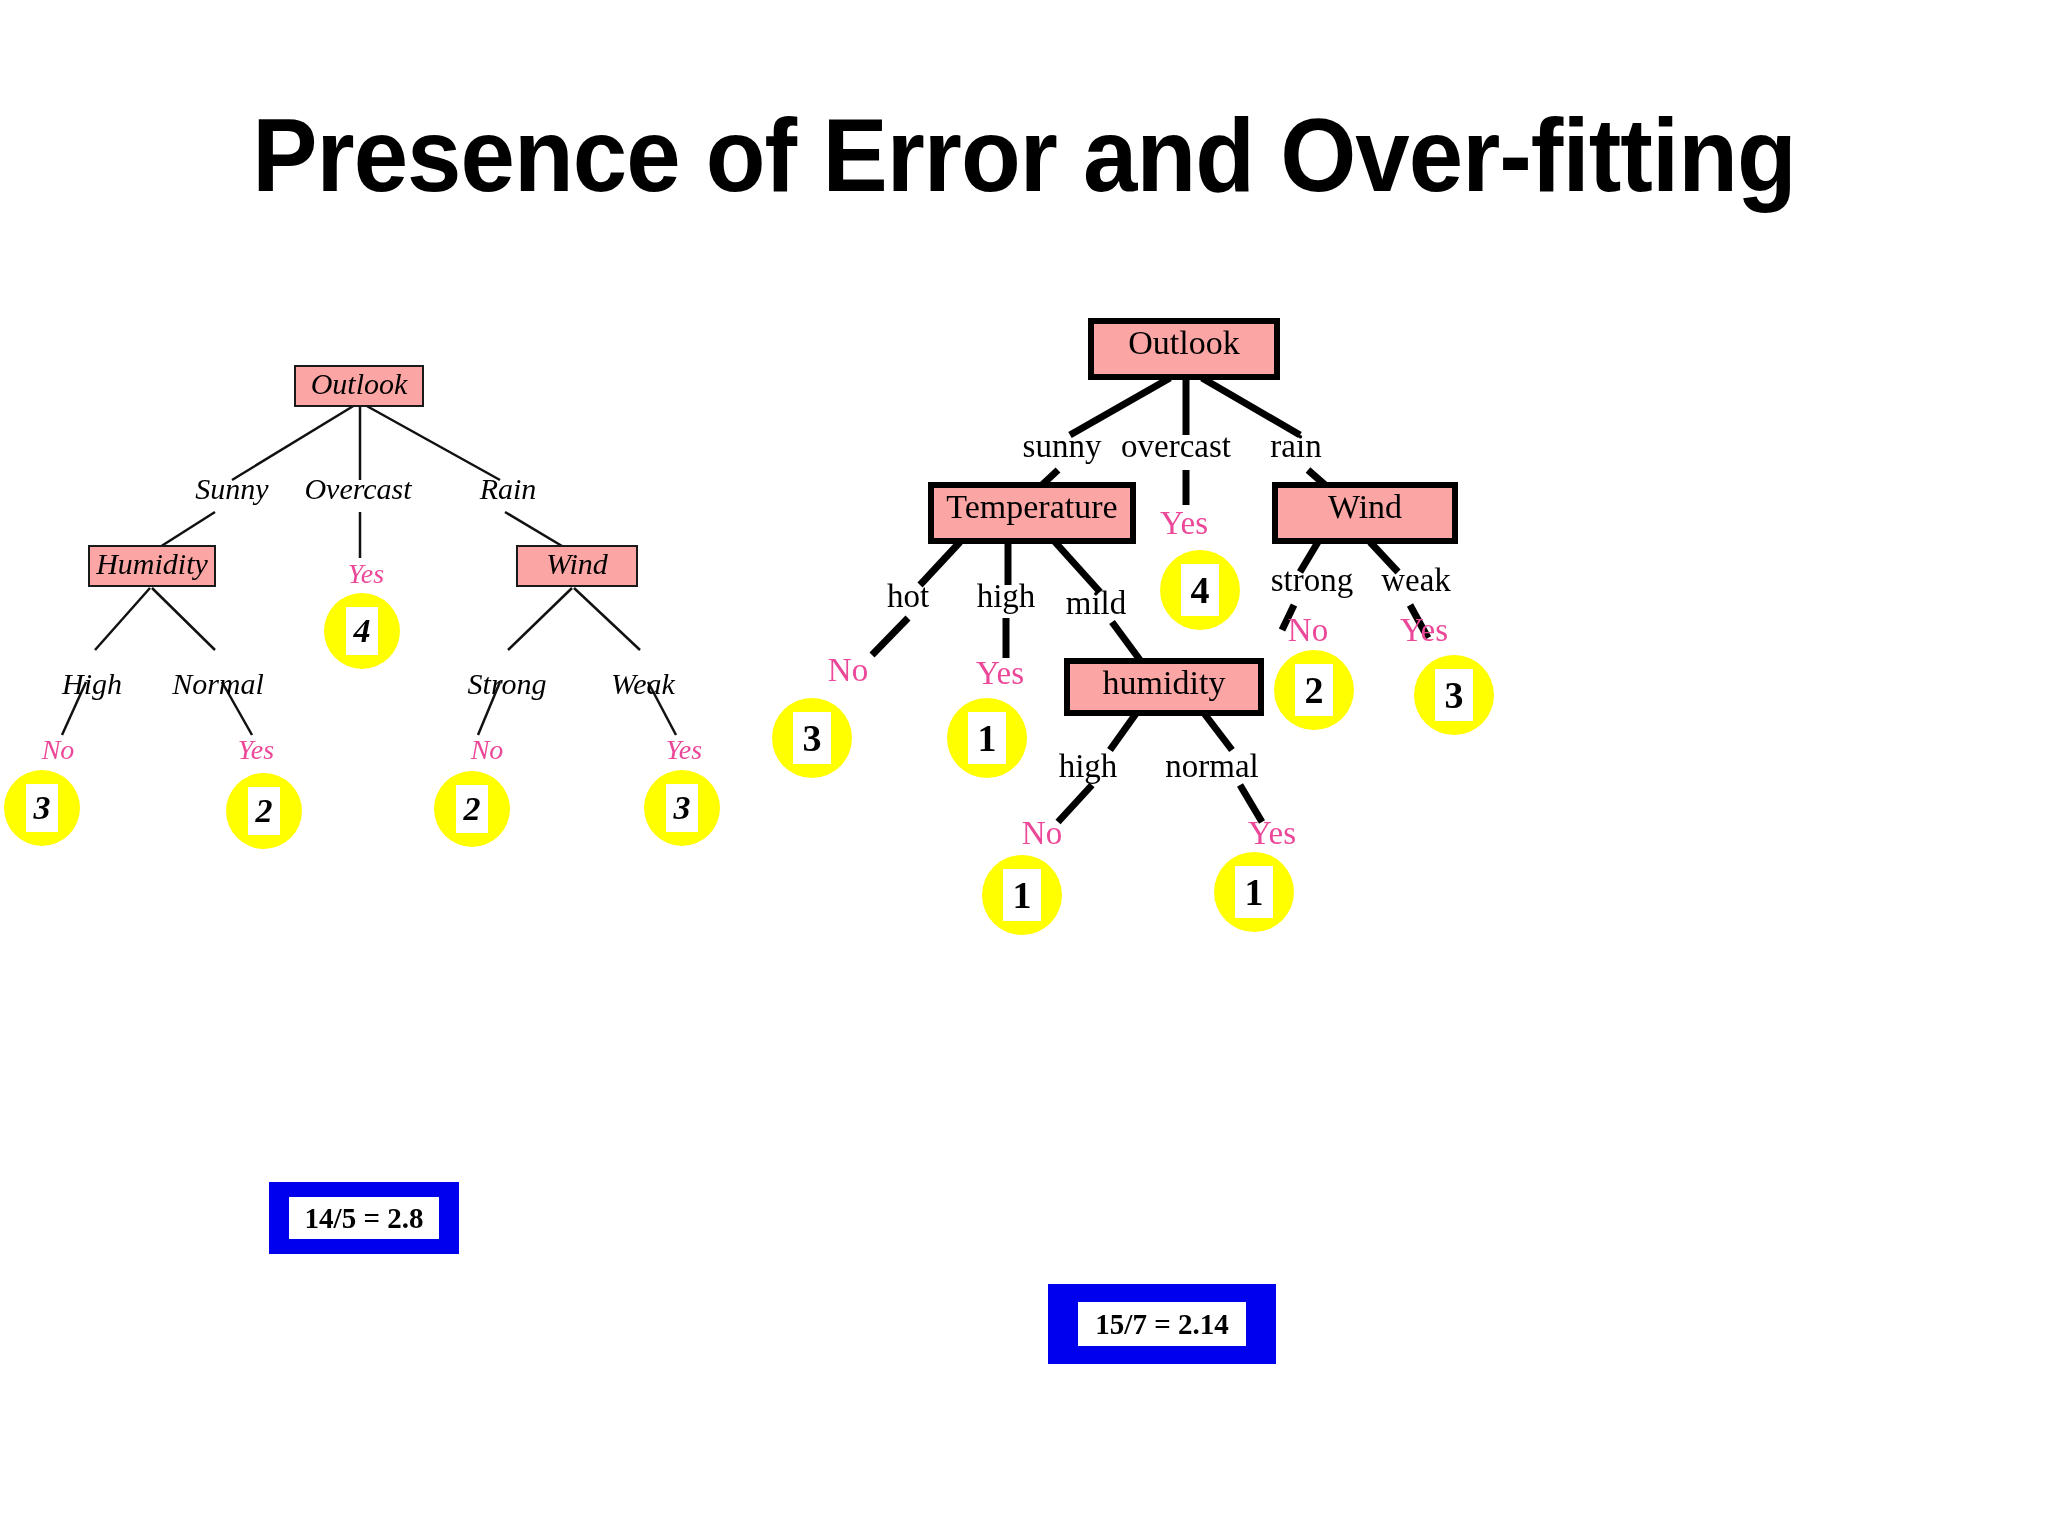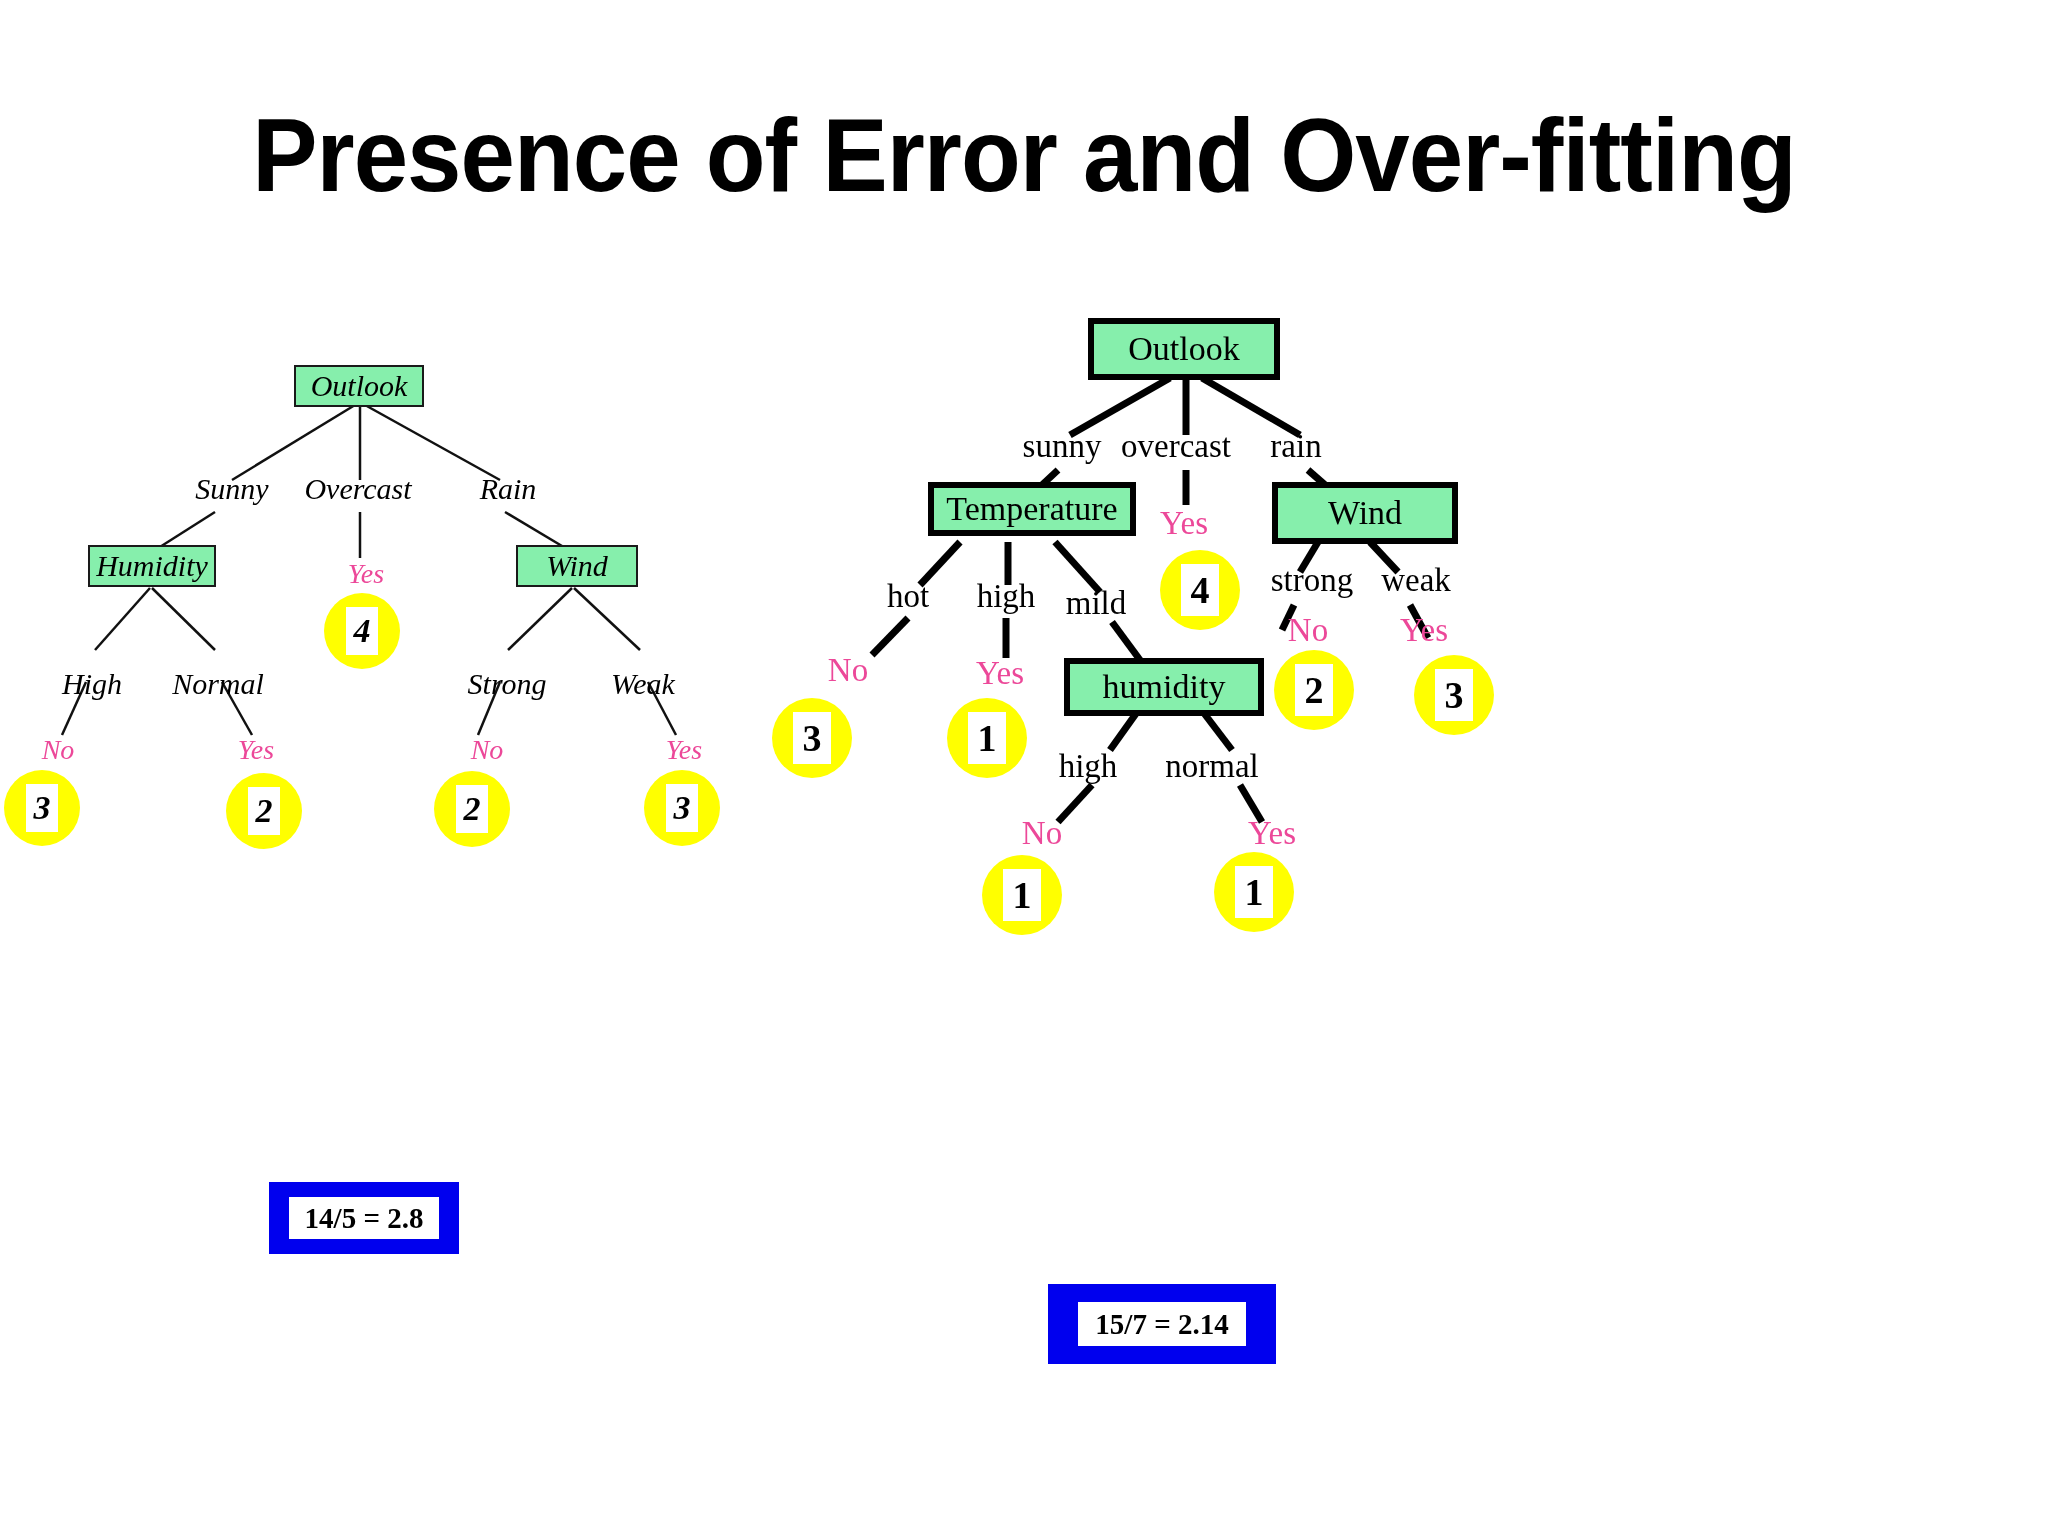--- a/index.html
+++ b/index.html
@@ -38,23 +38,23 @@
   .tree svg.edges {
     position: absolute;
     left: 0;
     top: 0;
     overflow: visible;
   }
 
   .node-box {
     position: absolute;
     box-sizing: border-box;
-    background: #86efac;
-    display: flex;
-    align-items: center;
+    background: #fca5a5;
+    display: flex;
+    align-items: flex-start;
     justify-content: center;
     color: #000000;
     white-space: nowrap;
   }
   .edge-label {
     position: absolute;
     color: #000000;
     white-space: nowrap;
     transform: translateX(-50%);
   }
@@ -254,21 +254,21 @@
   </svg>
 
   <div class="node-box" style="left:88px; top:18px; width:192px; height:62px;">
     <span>Outlook</span>
   </div>
 
   <div class="edge-label" style="left:62px;  top:128px;">sunny</div>
   <div class="edge-label" style="left:176px; top:128px;">overcast</div>
   <div class="edge-label" style="left:296px; top:128px;">rain</div>
 
-  <div class="node-box" style="left:-72px; top:182px; width:208px; height:54px;">
+  <div class="node-box" style="left:-72px; top:182px; width:208px; height:62px;">
     <span>Temperature</span>
   </div>
   <div class="node-box" style="left:272px; top:182px; width:186px; height:62px;">
     <span>Wind</span>
   </div>
   <div class="node-box" style="left:64px; top:358px; width:200px; height:58px;">
     <span>humidity</span>
   </div>
 
   <div class="leaf-label" style="left:184px; top:205px;">Yes</div>

